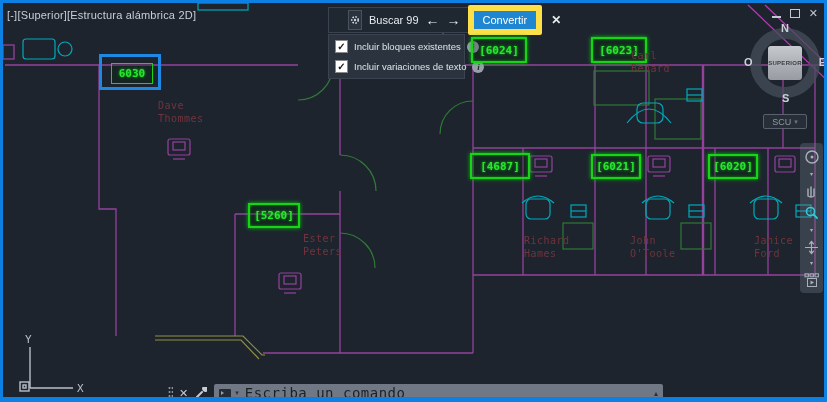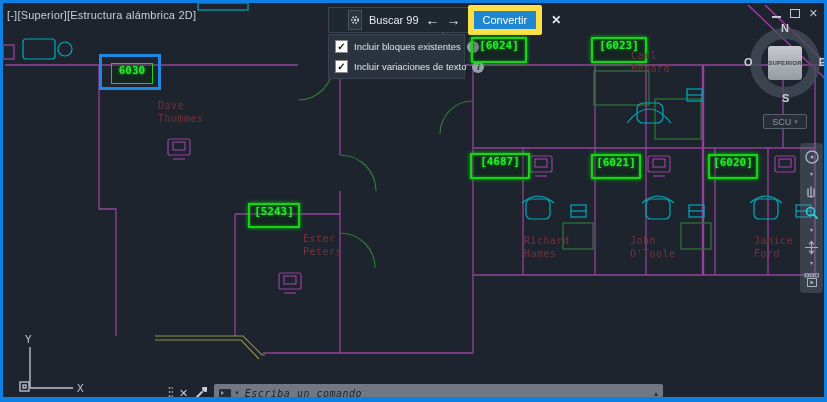--- a/index.html
+++ b/index.html
@@ -45,40 +45,40 @@
   .scu-btn{position:absolute;left:760px;top:111px;width:42px;height:13px;background:#272e38;border:1px solid #59616d;
     border-radius:2px;color:#9098a3;font-size:9px;display:flex;align-items:center;justify-content:center;gap:3px;}
   .scu-btn .car{font-size:7px;color:#6d7580;}
   
   .navbar{position:absolute;left:797px;top:140px;width:23px;height:150px;border-radius:4px;
     background:rgba(110,119,132,.35);display:flex;flex-direction:column;align-items:center;justify-content:space-between;
     padding:6px 0;box-sizing:border-box;}
   .navbar .car{color:#aab1bb;font-size:6px;line-height:5px;}
   
   .room-tag{position:absolute;border:2px solid #17d417;box-shadow:0 0 4px #0c0,inset 0 0 3px #0a0;
-    display:flex;align-items:flex-start;justify-content:center;background:rgba(0,40,0,.25);}
+    display:flex;align-items:center;justify-content:center;background:rgba(0,40,0,.25);}
   .room-tag span{color:#27e82f;font-family:"DejaVu Sans Mono",monospace;font-size:11px;font-weight:bold;
     text-shadow:0 0 3px #1c1;white-space:nowrap;}
   .sel-box{position:absolute;left:96px;top:51px;width:62px;height:36px;border:3px solid #1e88e5;box-sizing:border-box;}
   .tag-6030{left:108px;top:60px;width:40px;height:19px;box-shadow:none;border-width:1.5px;}
   
   .plan-name{position:absolute;color:#72343c;font-family:"DejaVu Sans Mono",monospace;font-size:10px;
     line-height:13px;white-space:pre-line;letter-spacing:.5px;}
   
   .cmd-bar{position:absolute;left:165px;top:381px;width:495px;height:18px;display:flex;align-items:center;}
   .cmd-grip{width:5px;height:14px;margin-right:6px;
     background-image:radial-gradient(#8b93a0 1px,transparent 1.1px);background-size:3px 4px;}
   .cmd-x{color:#c7ccd4;font-size:11px;margin-right:7px;}
   .cmd-wrench{margin-right:7px;display:flex;}
   .cmd-field{flex:1;height:18px;background:#717885;border-radius:2px;display:flex;align-items:center;padding:0 5px;gap:4px;box-sizing:border-box;}
   .cmd-icon{width:12px;height:9px;background:#272d37;border-radius:1px;position:relative;flex:none;}
   .cmd-icon::after{content:"";position:absolute;left:2px;top:2px;border-left:3px solid #9aa1ac;border-top:2px solid transparent;border-bottom:2px solid transparent;}
   .cmd-caret{color:#2a313c;font-size:7px;}
   .cmd-input{flex:1;background:transparent;border:none;outline:none;color:#1a2028;
-    font-family:"DejaVu Sans Mono",monospace;font-size:10px;font-style:italic;letter-spacing:.5px;}
+    font-family:"DejaVu Sans Mono",monospace;font-size:14px;letter-spacing:.5px;}
   .cmd-input::placeholder{color:#1a2028;opacity:1;}
   .cmd-up{color:#2a313c;font-size:8px;margin-left:3px;}
 </style>
 </head>
 <body>
 
 <div class="window">
 
   <svg class="plan-svg" width="827" height="402" viewBox="0 0 827 402">
 
@@ -251,21 +251,21 @@
       <rect x="3.5" y="5.5" width="9" height="8" fill="none" stroke="#aab1bb"></rect>
         <path d="M6.5,7.5 L10,9.5 L6.5,11.5 Z" fill="#aab1bb"></path>
     </svg>
   </div>
 
   <div class="sel-box"></div>
   <div class="room-tag tag-6030" style="left:108px;top:60px;width:40px;height:19px;">
     <span>6030</span>
   </div>
   <div class="room-tag" style="left:245px;top:200px;width:48px;height:21px;">
-    <span>[5243]</span>
+    <span>[5260]</span>
   </div>
   <div class="room-tag" style="left:468px;top:34px;width:52px;height:22px;">
     <span>[6024]</span>
   </div>
   <div class="room-tag" style="left:588px;top:34px;width:52px;height:22px;">
     <span>[6023]</span>
   </div>
   <div class="room-tag" style="left:467px;top:150px;width:56px;height:22px;">
     <span>[4687]</span>
   </div>

